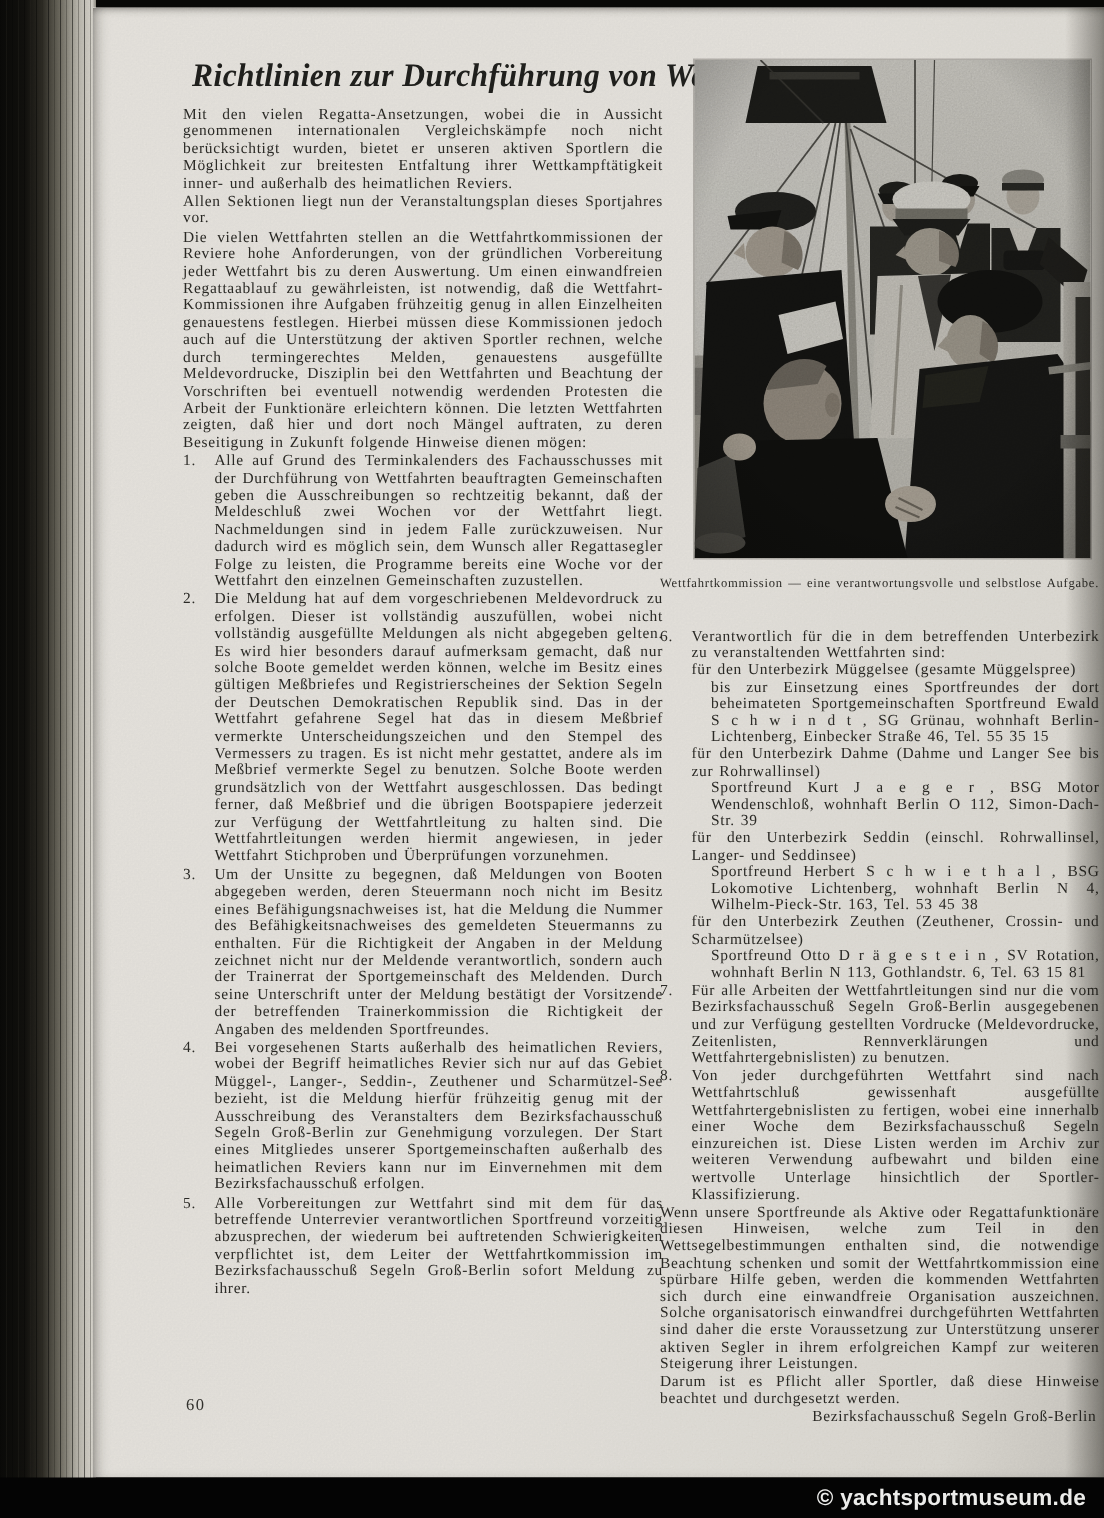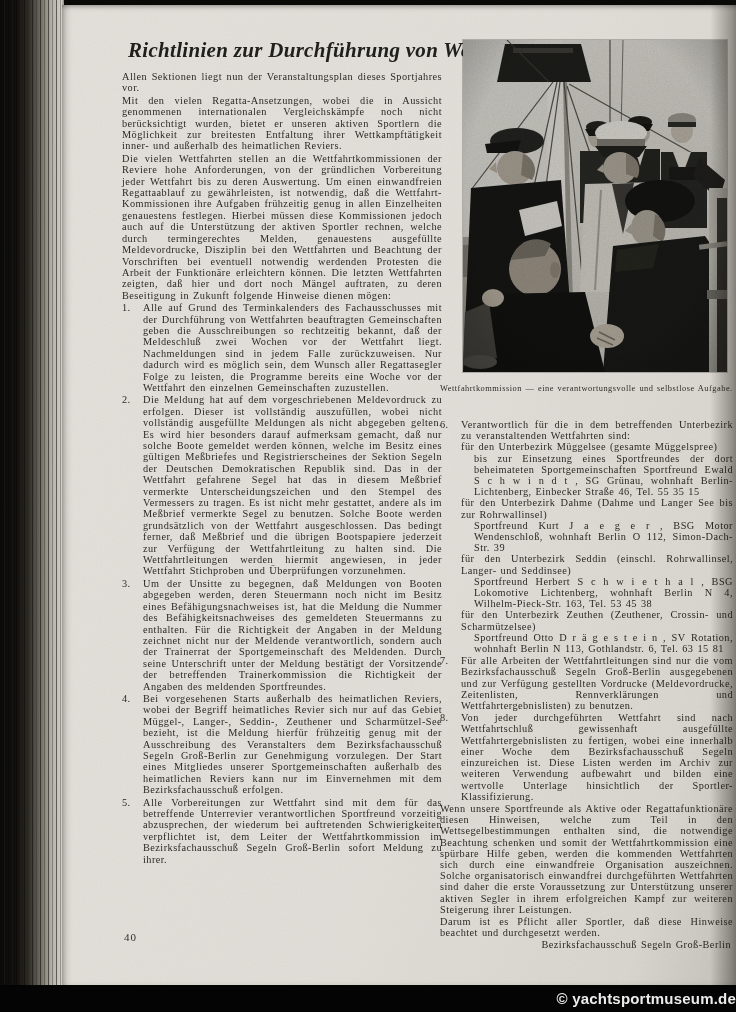--- a/index.html
+++ b/index.html
@@ -41,38 +41,38 @@
   .photo svg{display:block;}
   .caption{position:absolute;left:378px;top:379px;width:293px;
     font-size:8.4px;line-height:10.5px;letter-spacing:.5px;word-spacing:1px;
     color:#2e2d29;text-align:justify;}
 
   .pageno{position:absolute;left:62px;top:926px;font-size:11px;color:#33322e;letter-spacing:1px;}
 
   .bottom-bar{position:absolute;left:0;bottom:0;width:736px;height:27px;background:#050505;
     display:flex;align-items:center;justify-content:flex-end;}
   .wm{font-family:"Liberation Sans", sans-serif;font-weight:700;font-size:15px;
-    color:#f4f4f2;letter-spacing:.2px;}
+    color:#f4f4f2;padding-right:12px;letter-spacing:.2px;}
 
   .grain{position:absolute;left:0;top:0;pointer-events:none;}
 </style>
 </head>
 <body>
 
 <div class="stage">
 
   <div class="spine"></div>
 
   <div class="paper">
 
     <h1 class="title">Richtlinien zur Durchführung von Wettfahrten</h1>
 
     <div class="col col-left">
+      <p class="para">Mit den vielen Regatta-Ansetzungen, wobei die in Aussicht genommenen internationalen Vergleichskämpfe noch nicht berücksichtigt wurden, bietet er unseren aktiven Sportlern die Möglichkeit zur breitesten Entfaltung ihrer Wettkampftätigkeit inner- und außerhalb des heimatlichen Reviers.</p>
       <p class="para">Allen Sektionen liegt nun der Veranstaltungsplan dieses Sportjahres vor.</p>
-      <p class="para">Mit den vielen Regatta-Ansetzungen, wobei die in Aussicht genommenen internationalen Vergleichskämpfe noch nicht berücksichtigt wurden, bietet er unseren aktiven Sportlern die Möglichkeit zur breitesten Entfaltung ihrer Wettkampftätigkeit inner- und außerhalb des heimatlichen Reviers.</p>
       <p class="para">Die vielen Wettfahrten stellen an die Wettfahrtkommissionen der Reviere hohe Anforderungen, von der gründlichen Vorbereitung jeder Wettfahrt bis zu deren Auswertung. Um einen einwandfreien Regattaablauf zu gewährleisten, ist notwendig, daß die Wettfahrt-Kommissionen ihre Aufgaben frühzeitig genug in allen Einzelheiten genauestens festlegen. Hierbei müssen diese Kommissionen jedoch auch auf die Unterstützung der aktiven Sportler rechnen, welche durch termingerechtes Melden, genauestens ausgefüllte Meldevordrucke, Disziplin bei den Wettfahrten und Beachtung der Vorschriften bei eventuell notwendig werdenden Protesten die Arbeit der Funktionäre erleichtern können. Die letzten Wettfahrten zeigten, daß hier und dort noch Mängel auftraten, zu deren Beseitigung in Zukunft folgende Hinweise dienen mögen:</p>
 
       <div class="item">
         <span class="num">1.</span>
         <span class="itext">Alle auf Grund des Terminkalenders des Fachausschusses mit der Durchführung von Wettfahrten beauftragten Gemeinschaften geben die Ausschreibungen so rechtzeitig bekannt, daß der Meldeschluß zwei Wochen vor der Wettfahrt liegt. Nachmeldungen sind in jedem Falle zurückzuweisen. Nur dadurch wird es möglich sein, dem Wunsch aller Regattasegler Folge zu leisten, die Programme bereits eine Woche vor der Wettfahrt den einzelnen Gemeinschaften zuzustellen.</span>
       </div>
       <div class="item">
         <span class="num">2.</span>
         <span class="itext">Die Meldung hat auf dem vorgeschriebenen Meldevordruck zu erfolgen. Dieser ist vollständig auszufüllen, wobei nicht vollständig ausgefüllte Meldungen als nicht abgegeben gelten. Es wird hier besonders darauf aufmerksam gemacht, daß nur solche Boote gemeldet werden können, welche im Besitz eines gültigen Meßbriefes und Registrierscheines der Sektion Segeln der Deutschen Demokratischen Republik sind. Das in der Wettfahrt gefahrene Segel hat das in diesem Meßbrief vermerkte Unterscheidungszeichen und den Stempel des Vermessers zu tragen. Es ist nicht mehr gestattet, andere als im Meßbrief vermerkte Segel zu benutzen. Solche Boote werden grundsätzlich von der Wettfahrt ausgeschlossen. Das bedingt ferner, daß Meßbrief und die übrigen Bootspapiere jederzeit zur Verfügung der Wettfahrtleitung zu halten sind. Die Wettfahrtleitungen werden hiermit angewiesen, in jeder Wettfahrt Stichproben und Überprüfungen vorzunehmen.</span>
       </div>
@@ -237,21 +237,21 @@
       </div>
       <div class="item">
         <span class="num">8.</span>
         <span class="itext">Von jeder durchgeführten Wettfahrt sind nach Wettfahrtschluß gewissenhaft ausgefüllte Wettfahrtergebnislisten zu fertigen, wobei eine innerhalb einer Woche dem Bezirksfachausschuß Segeln einzureichen ist. Diese Listen werden im Archiv zur weiteren Verwendung aufbewahrt und bilden eine wertvolle Unterlage hinsichtlich der Sportler-Klassifizierung.</span>
       </div>
       <p class="para">Wenn unsere Sportfreunde als Aktive oder Regattafunktionäre diesen Hinweisen, welche zum Teil in den Wettsegelbestimmungen enthalten sind, die notwendige Beachtung schenken und somit der Wettfahrtkommission eine spürbare Hilfe geben, werden die kommenden Wettfahrten sich durch eine einwandfreie Organisation auszeichnen. Solche organisatorisch einwandfrei durchgeführten Wettfahrten sind daher die erste Voraussetzung zur Unterstützung unserer aktiven Segler in ihrem erfolgreichen Kampf zur weiteren Steigerung ihrer Leistungen.</p>
       <p class="para">Darum ist es Pflicht aller Sportler, daß diese Hinweise beachtet und durchgesetzt werden.</p>
       <p class="signature">Bezirksfachausschuß Segeln Groß-Berlin</p>
     </div>
 
-    <div class="pageno">40</div>
+    <div class="pageno">60</div>
   </div>
 
   <div class="edge-shadow"></div>
 
   <div class="bottom-bar">
     <span class="wm">© yachtsportmuseum.de</span>
   </div>
 
   <svg class="grain" width="736" height="1012">
     <filter id="pgnoise">

